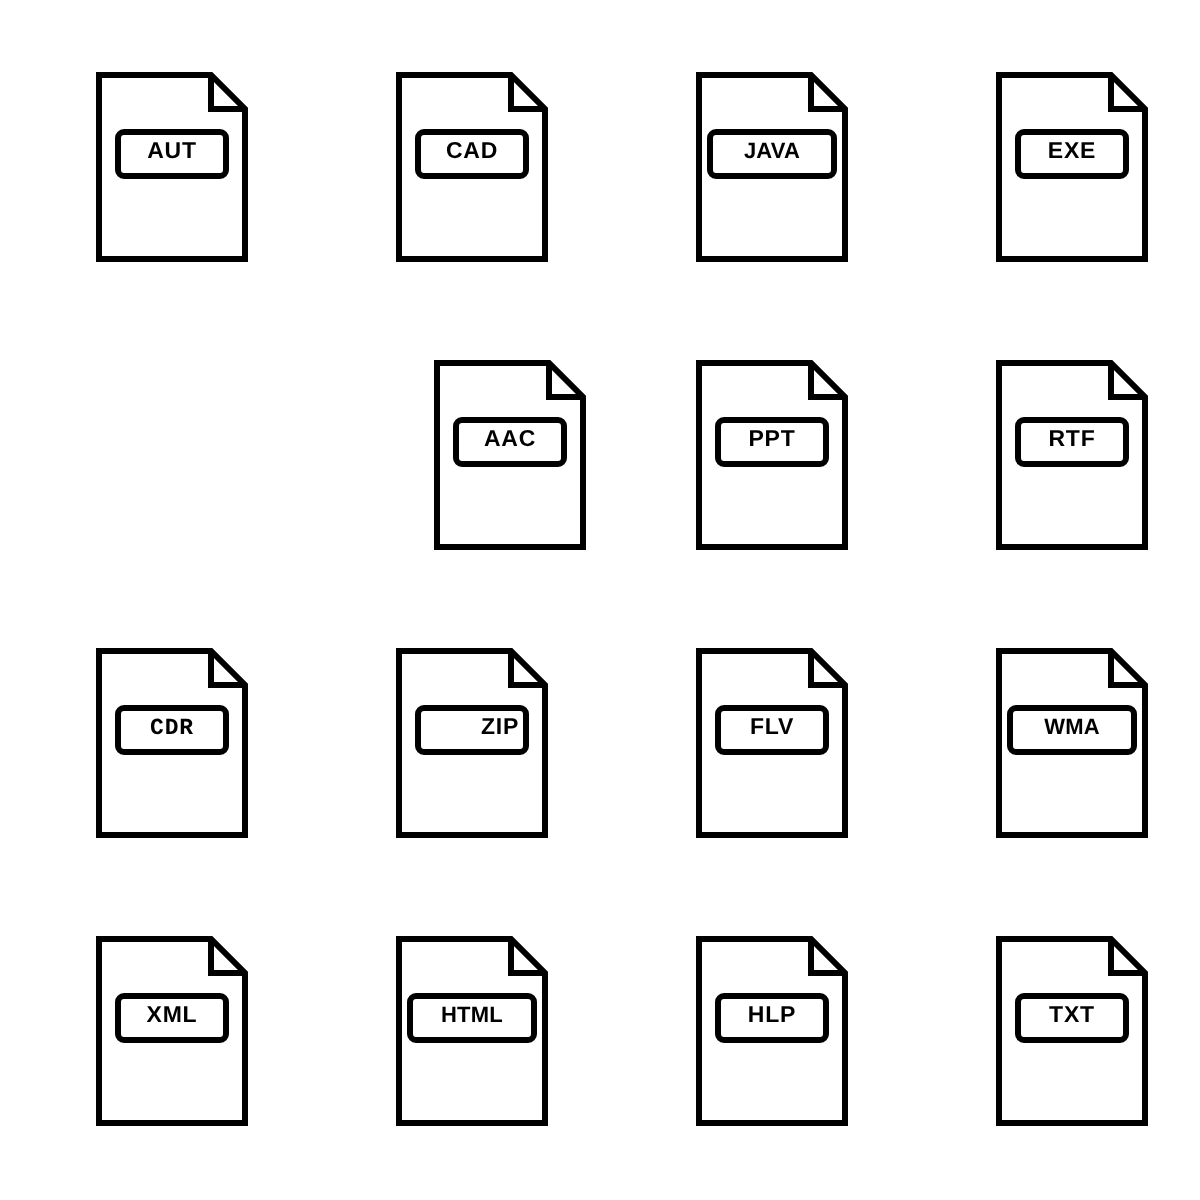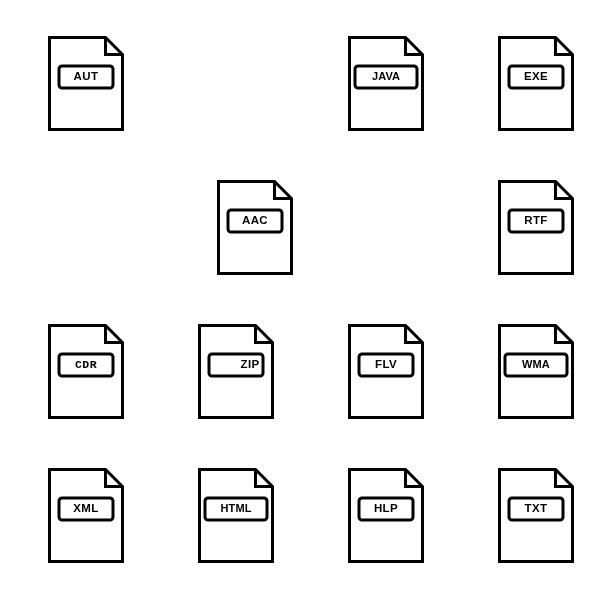--- a/index.html
+++ b/index.html
@@ -67,20 +67,30 @@
     <div class="icon-cell" style="left: 48px; top: 36px;">
       <div class="file-icon">
         <svg viewBox="0 0 76 95" width="76" height="95">
           <path d="M 1.5 1.5 L 57.5 1.5 L 74.5 18.5 L 74.5 93.5 L 1.5 93.5 Z" fill="#ffffff" stroke="#000000" stroke-width="3" stroke-linejoin="miter"></path>
           <path d="M 57.5 1.5 L 57.5 18.5 L 74.5 18.5" fill="none" stroke="#000000" stroke-width="3" stroke-linejoin="miter"></path>
           <rect x="11" y="30" width="54" height="22" rx="3" ry="3" fill="#ffffff" stroke="#000000" stroke-width="3"></rect>
         </svg>
         <span class="icon-label" style="top: 35px;">AUT</span>
       </div>
     </div>
+    <div class="icon-cell" style="left: 198px; top: 36px;">
+      <div class="file-icon">
+        <svg viewBox="0 0 76 95" width="76" height="95">
+          <path d="M 1.5 1.5 L 57.5 1.5 L 74.5 18.5 L 74.5 93.5 L 1.5 93.5 Z" fill="#ffffff" stroke="#000000" stroke-width="3" stroke-linejoin="miter"></path>
+          <path d="M 57.5 1.5 L 57.5 18.5 L 74.5 18.5" fill="none" stroke="#000000" stroke-width="3" stroke-linejoin="miter"></path>
+          <rect x="11" y="30" width="54" height="22" rx="3" ry="3" fill="#ffffff" stroke="#000000" stroke-width="3"></rect>
+        </svg>
+        <span class="icon-label" style="top: 35px;">CAD</span>
+      </div>
+    </div>
     <div class="icon-cell" style="left: 348px; top: 36px;">
       <div class="file-icon">
         <svg viewBox="0 0 76 95" width="76" height="95">
           <path d="M 1.5 1.5 L 57.5 1.5 L 74.5 18.5 L 74.5 93.5 L 1.5 93.5 Z" fill="#ffffff" stroke="#000000" stroke-width="3" stroke-linejoin="miter"></path>
           <path d="M 57.5 1.5 L 57.5 18.5 L 74.5 18.5" fill="none" stroke="#000000" stroke-width="3" stroke-linejoin="miter"></path>
           <rect x="7" y="30" width="62" height="22" rx="3" ry="3" fill="#ffffff" stroke="#000000" stroke-width="3"></rect>
         </svg>
         <span class="icon-label wide" style="top: 35px;">JAVA</span>
       </div>
     </div>
@@ -95,20 +105,30 @@
       </div>
     </div>
     <div class="icon-cell" style="left: 198px; top: 180px; padding-left: 19px;">
       <div class="file-icon">
         <svg viewBox="0 0 76 95" width="76" height="95">
           <path d="M 1.5 1.5 L 57.5 1.5 L 74.5 18.5 L 74.5 93.5 L 1.5 93.5 Z" fill="#ffffff" stroke="#000000" stroke-width="3" stroke-linejoin="miter"></path>
           <path d="M 57.5 1.5 L 57.5 18.5 L 74.5 18.5" fill="none" stroke="#000000" stroke-width="3" stroke-linejoin="miter"></path>
           <rect x="11" y="30" width="54" height="22" rx="3" ry="3" fill="#ffffff" stroke="#000000" stroke-width="3"></rect>
         </svg>
         <span class="icon-label" style="top: 35px;">AAC</span>
+      </div>
+    </div>
+    <div class="icon-cell" style="left: 348px; top: 180px;">
+      <div class="file-icon">
+        <svg viewBox="0 0 76 95" width="76" height="95">
+          <path d="M 1.5 1.5 L 57.5 1.5 L 74.5 18.5 L 74.5 93.5 L 1.5 93.5 Z" fill="#ffffff" stroke="#000000" stroke-width="3" stroke-linejoin="miter"></path>
+          <path d="M 57.5 1.5 L 57.5 18.5 L 74.5 18.5" fill="none" stroke="#000000" stroke-width="3" stroke-linejoin="miter"></path>
+          <rect x="11" y="30" width="54" height="22" rx="3" ry="3" fill="#ffffff" stroke="#000000" stroke-width="3"></rect>
+        </svg>
+        <span class="icon-label" style="top: 35px;">PPT</span>
       </div>
     </div>
     <div class="icon-cell" style="left: 498px; top: 180px;">
       <div class="file-icon">
         <svg viewBox="0 0 76 95" width="76" height="95">
           <path d="M 1.5 1.5 L 57.5 1.5 L 74.5 18.5 L 74.5 93.5 L 1.5 93.5 Z" fill="#ffffff" stroke="#000000" stroke-width="3" stroke-linejoin="miter"></path>
           <path d="M 57.5 1.5 L 57.5 18.5 L 74.5 18.5" fill="none" stroke="#000000" stroke-width="3" stroke-linejoin="miter"></path>
           <rect x="11" y="30" width="54" height="22" rx="3" ry="3" fill="#ffffff" stroke="#000000" stroke-width="3"></rect>
         </svg>
         <span class="icon-label" style="top: 35px;">RTF</span>

